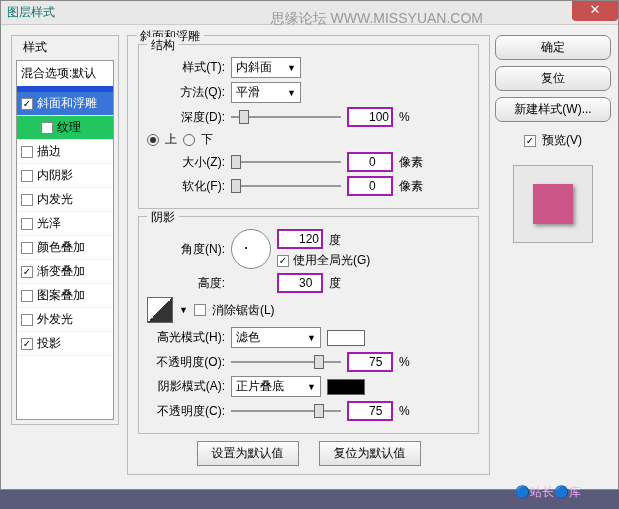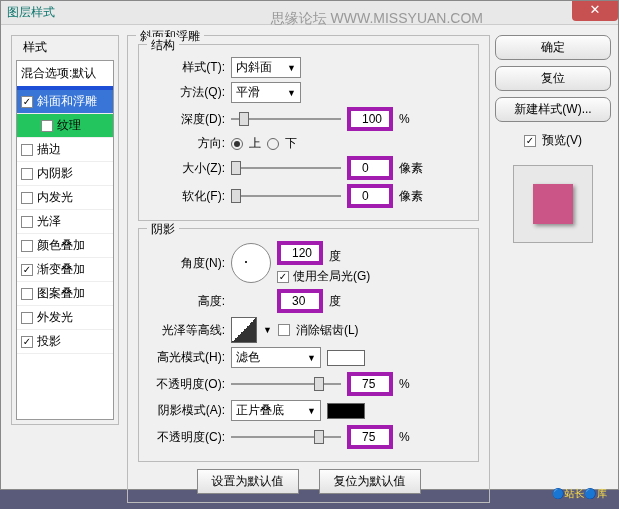--- a/index.html
+++ b/index.html
@@ -1,46 +1,46 @@
 <!DOCTYPE html>
 <html><head>
 <meta charset="utf-8">
 <style>
 *{box-sizing:border-box;margin:0;padding:0;font-family:"Microsoft YaHei","SimSun",sans-serif;font-size:12px}
 body{background:#5a5a7a;width:619px;height:509px;position:relative;overflow:hidden}
 .watermark-top{position:absolute;top:10px;right:136px;color:#999;font-size:14px;z-index:100}
-.watermark-bot{position:absolute;bottom:8px;right:12px;color:#fde047;font-size:10px;z-index:100}
+.watermark-bot{position:absolute;bottom:8px;right:38px;color:#f0abfc;font-size:12px;z-index:100}
 .window{background:#f0f0f0;border:1px solid #888;position:relative;width:619px;height:490px}
 .titlebar{height:24px;background:#e8e8e8;border-bottom:1px solid #ccc;display:flex;align-items:center;padding-left:6px;position:relative}
 .titlebar-title{color:#0f766e}
 .close-btn{position:absolute;right:0;top:0;width:46px;height:20px;background:#c75050;color:#fff;text-align:center;line-height:18px;font-size:13px;border-radius:0 0 4px 4px}
 .body{display:flex;padding:10px;gap:8px}
 .sidebar{width:108px}
 .fieldset{border:1px solid #bbb;padding:4px}
 .fieldset-label{margin:-10px 8px 4px 4px;background:#f0f0f0;display:inline-block;padding:0 3px}
 .style-list{border:1px solid #999;background:#fff;height:360px}
 .style-item{padding:3px 4px;display:flex;align-items:center;gap:4px;border-bottom:1px solid #eee}
 .style-item.selected{background:#3875d7;color:#fff}
 .style-item.highlighted{background:#22c55e}
 .style-item.sub{padding-left:24px}
 .chk{width:12px;height:12px;border:1px solid #888;background:#fff;display:inline-flex;align-items:center;justify-content:center;font-size:10px;line-height:1}
 .chk.on::after{content:"✓";color:#000}
-.blend-row{padding:4px;border-bottom:4px solid #1d4ed8}
+.blend-row{padding:4px;border-bottom:6px solid #1d4ed8}
 .main{flex:1}
 .group{border:1px solid #bbb;padding:8px 10px;margin-bottom:8px;position:relative}
 .group-title{position:absolute;top:-8px;left:8px;background:#f0f0f0;padding:0 4px}
 .subgroup{border:1px solid #bbb;padding:8px;margin-bottom:7px;position:relative}
 .row{display:flex;align-items:center;margin:4px 0;gap:6px}
 .lbl{width:78px;text-align:right}
 .select{border:1px solid #888;background:#fff;padding:1px 4px;min-width:70px;display:inline-flex;align-items:center;justify-content:space-between;gap:6px}
 .select .arw{font-size:9px}
 .slider{flex:1;max-width:110px;height:14px;position:relative;display:flex;align-items:center}
 .slider-track{height:2px;background:#999;width:100%}
 .slider-thumb{position:absolute;width:10px;height:14px;background:#ddd;border:1px solid #666;top:0}
-.numbox{width:46px;border:4px solid #a21caf;background:#fff;padding:1px 11px;text-align:left}
+.numbox{width:46px;border:2px solid #a21caf;background:#fff;padding:1px 20px;text-align:left}
 .radio{width:12px;height:12px;border:1px solid #666;border-radius:50%;display:inline-flex;align-items:center;justify-content:center}
 .radio.on::after{content:"";width:6px;height:6px;background:#333;border-radius:50%}
 .anglepick{width:40px;height:40px;border:1px solid #888;border-radius:50%;background:#fff;position:relative}
 .anglepick::after{content:"";position:absolute;width:2px;height:2px;background:#333;top:45%;left:35%}
 .swatch{width:38px;height:16px;border:1px solid #666}
 .contour{width:26px;height:26px;border:1px solid #666;background:linear-gradient(135deg,#fff 50%,#333 50%)}
 .rpanel{width:110px;display:flex;flex-direction:column;gap:6px;align-items:center}
 .btn{width:116px;padding:3px 17px;text-align:center;border:1px solid #888;background:linear-gradient(#fdfdfd,#e3e3e3);border-radius:7px}
 .preview{width:80px;height:78px;border:1px solid #aaa;background:#e8e8e8;display:flex;align-items:center;justify-content:center;margin-top:6px}
 .preview-sw{width:40px;height:40px;background:#cc5588;box-shadow:2px 2px 4px rgba(0,0,0,.4)}
@@ -136,21 +136,20 @@
           <div class="row">
             <span class="lbl">深度(D):</span>
             <div class="slider">
                 <div class="slider-track"></div>
                 <div class="slider-thumb" style="left:8px"></div>
               </div>
             <div class="numbox">100</div>
             <span>%</span>
           </div>
           <div class="row">
-            <span class="lbl">方向:</span>
             <span class="radio on"></span>
               <span>上</span>
             <span class="radio"></span>
               <span>下</span>
           </div>
           <div class="row">
             <span class="lbl">大小(Z):</span>
             <div class="slider">
                 <div class="slider-track"></div>
                 <div class="slider-thumb" style="left:0"></div>
@@ -185,21 +184,20 @@
               </div>
             </div>
           </div>
           <div class="row">
             <span class="lbl">高度:</span>
             <div style="width:40px"></div>
             <div class="numbox">30</div>
             <span>度</span>
           </div>
           <div class="row">
-            <span class="lbl">光泽等高线:</span>
             <div class="contour"></div>
             <span class="arw" style="font-size:9px">▼</span>
             <span class="chk"></span>
             <span>消除锯齿(L)</span>
           </div>
           <div class="row">
             <span class="lbl">高光模式(H):</span>
             <div class="select" style="min-width:90px">
                 <span>滤色</span>
                 <span class="arw">▼</span>

